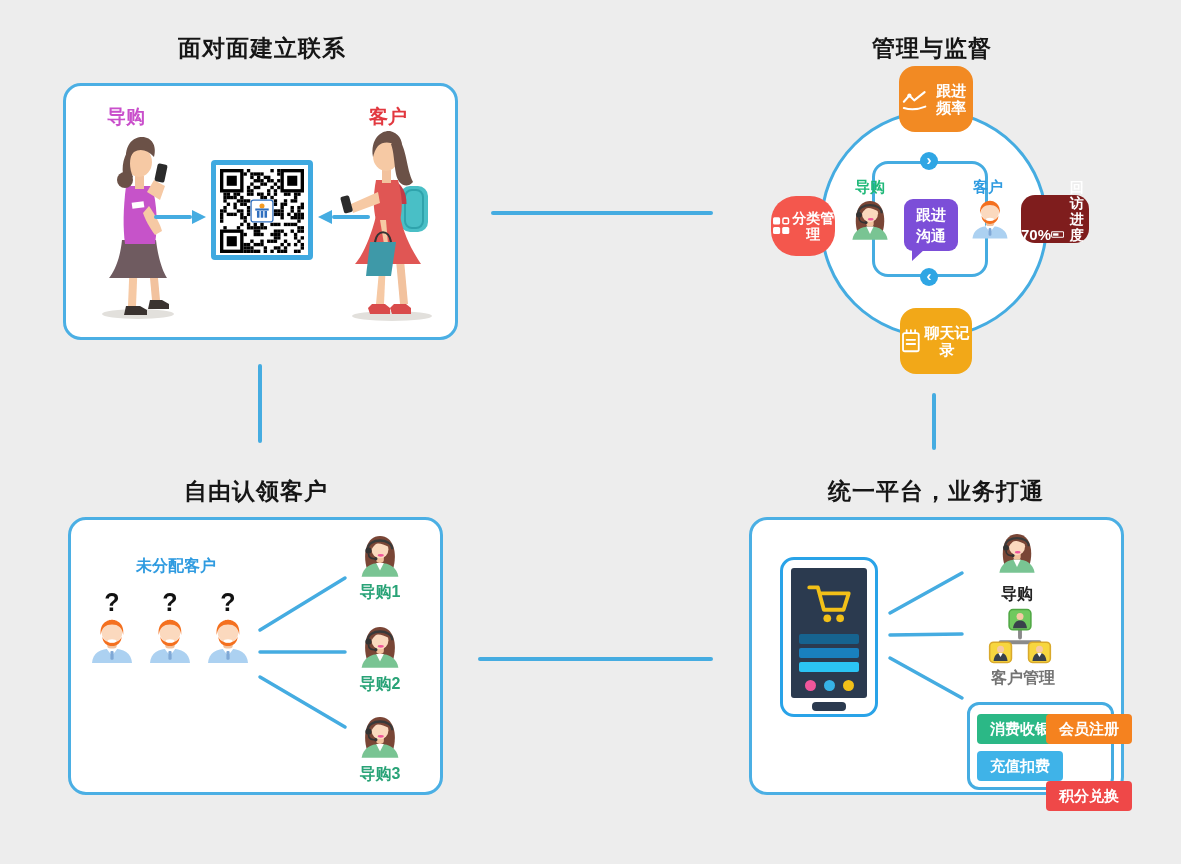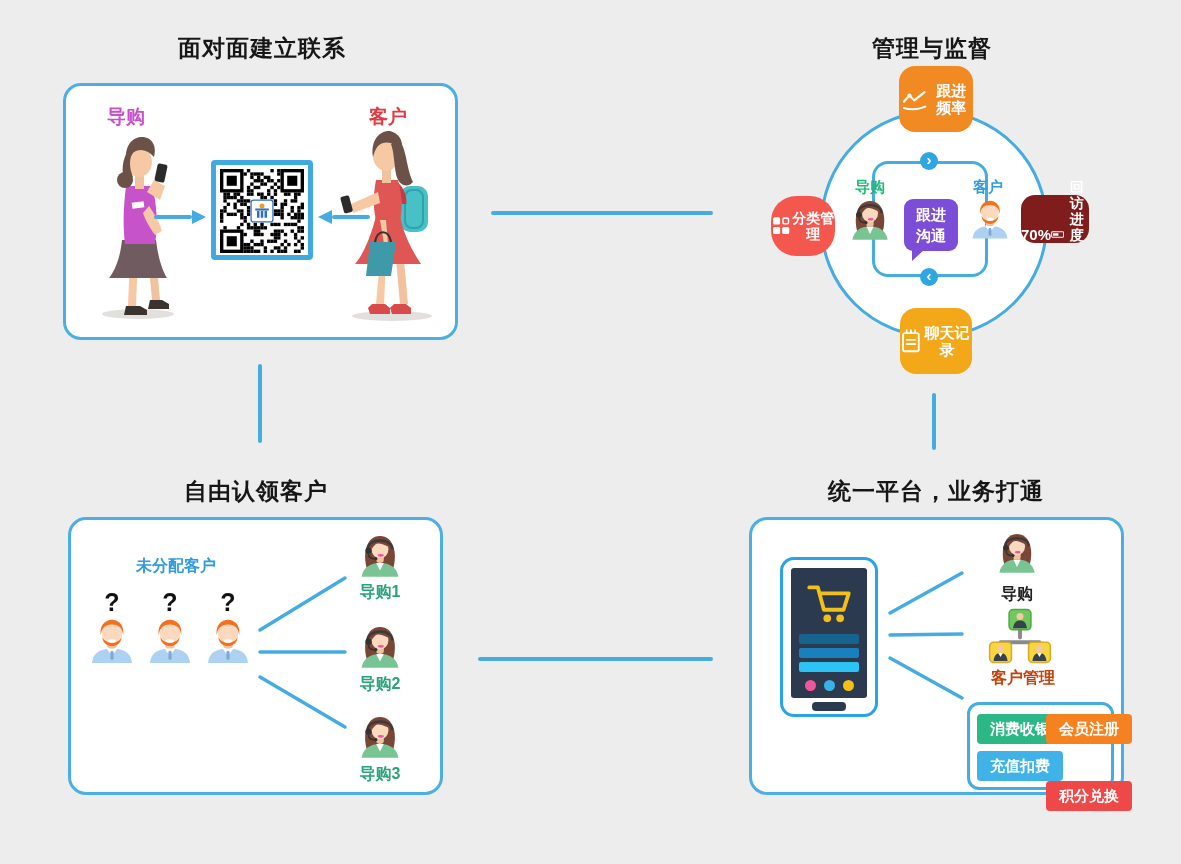--- a/index.html
+++ b/index.html
@@ -473,21 +473,21 @@
     </svg>
 
     <svg class="abs" style="left:243px;top:10px;" width="44" height="43">
         <use href="#sym-woman"></use>
       </svg>
     <div class="clabel" style="left:235px;top:64px;width:60px;font-size:16px;color:#222;">导购</div>
 
     <svg class="abs" style="left:233px;top:88px;" width="70" height="56">
         <use href="#sym-orgchart"></use>
       </svg>
-    <div class="clabel" style="left:231px;top:148px;width:80px;font-size:16px;color:#c2410c;">客户管理</div>
+    <div class="clabel" style="left:231px;top:148px;width:80px;font-size:16px;color:#737373;">客户管理</div>
 
     <div class="abs" style="left:215px;top:182px;width:147px;height:88px;border:3px solid #45ACE1;border-radius:12px;background:#fff;box-sizing:border-box;">
       <div class="btn" style="left:7px;top:9px;background:#2BB886;">消费收银</div>
       <div class="btn" style="left:76px;top:9px;background:#F5821F;">会员注册</div>
       <div class="btn" style="left:7px;top:46px;background:#3FB3E8;">充值扣费</div>
       <div class="btn" style="left:76px;top:46px;background:#EF4848;margin-top:30px;">积分兑换</div>
     </div>
   </div>
 
 </div>

